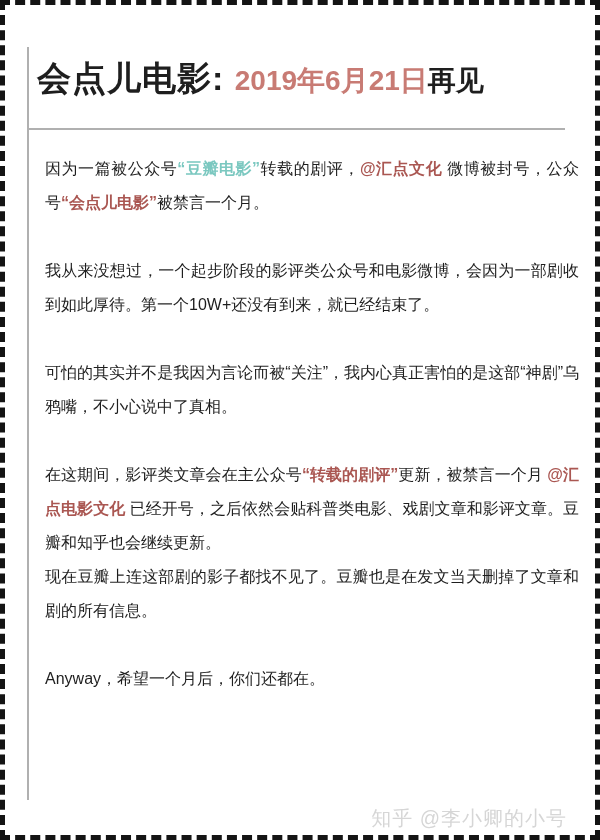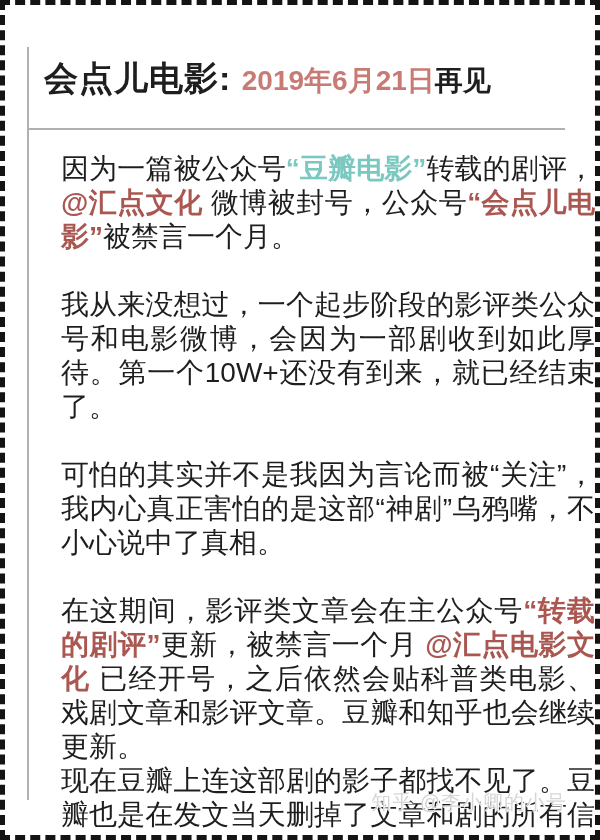--- a/index.html
+++ b/index.html
@@ -22,21 +22,21 @@
     left: 22px;
     top: 42px;
     width: 550px;
     height: 753px;
     border-left: 2px solid var(--rule, #b0b0b0);
     box-sizing: border-box;
   }
   .title-block {
     width: 536px;
     box-sizing: border-box;
-    padding: 8px 0 20px 15px;
+    padding: 8px 0 20px 8px;
     border-bottom: 2px solid var(--rule, #b0b0b0);
     line-height: 46px;
     white-space: nowrap;
   }
   .title-main {
     font-size: 34px;
     font-weight: 700;
     color: var(--text, #1e1e1e);
     letter-spacing: 1px;
   }
@@ -46,38 +46,38 @@
     color: var(--salmon, #c87b74);
     margin-left: 6px;
   }
   .title-suffix {
     font-size: 28px;
     font-weight: 700;
     color: var(--text, #1e1e1e);
   }
   .para {
     margin: 34px 0 0 0;
-    padding: 0 0 0 32px;
+    padding: 0 0 0 16px;
     width: 534px;
     box-sizing: content-box;
-    font-size: 28px;
+    font-size: 16px;
     line-height: 34px;
     color: var(--text, #1e1e1e);
     text-align: justify;
   }
   .para.first { margin-top: 22px; }
   .para.last  { }
   .run-normal { font-weight: 400; }
   .run-bold   { font-weight: 400; }
   .run-teal   { font-weight: 700; color: var(--teal, #7bc8c0); }
   .run-brick  { font-weight: 700; color: var(--brick, #aa5752); }
   .watermark {
     position: absolute;
     right: 28px;
-    top: 784px;
+    top: 800px;
     font-size: 20px;
     color: var(--watermark, #d6d6d6);
     text-shadow: 1px 1px 0 #ffffff;
     letter-spacing: 1px;
   }
 </style>
 </head>
 <body>
 
 <div class="page">

